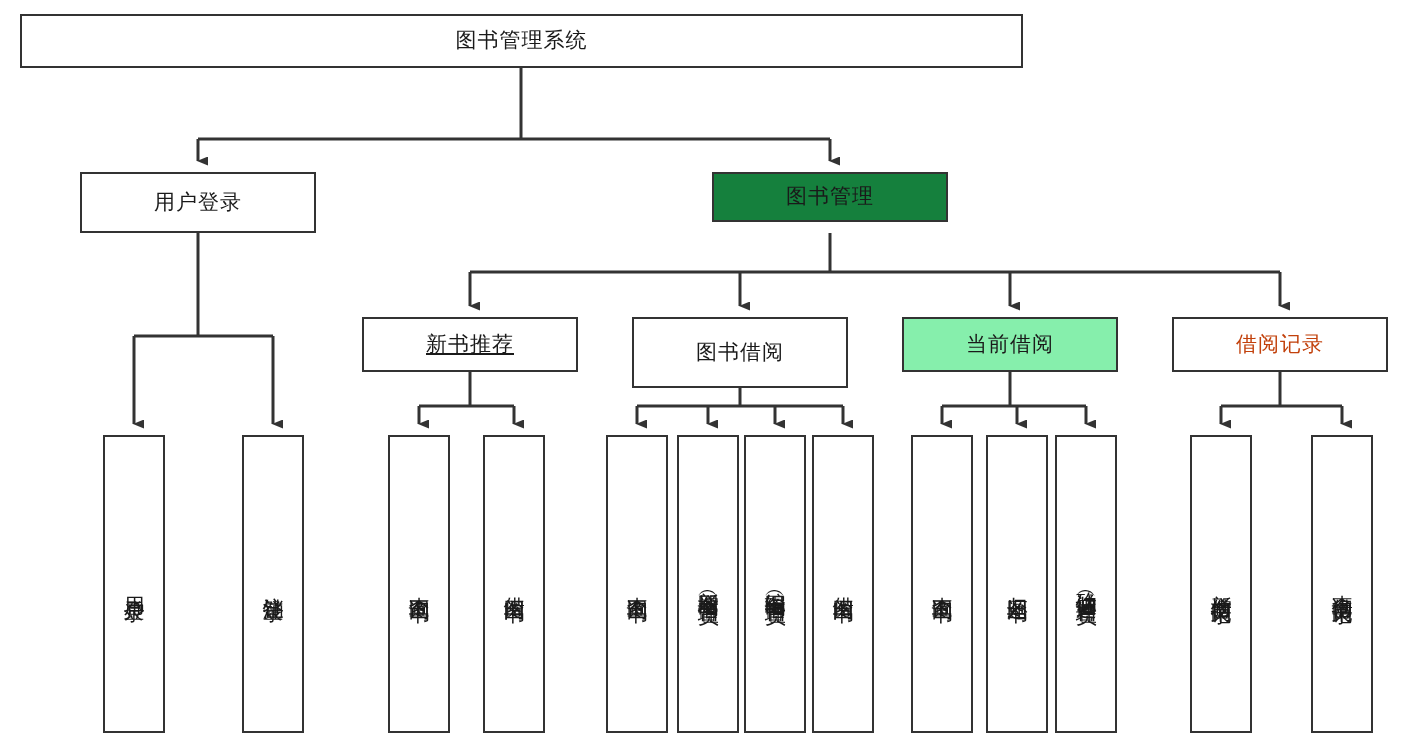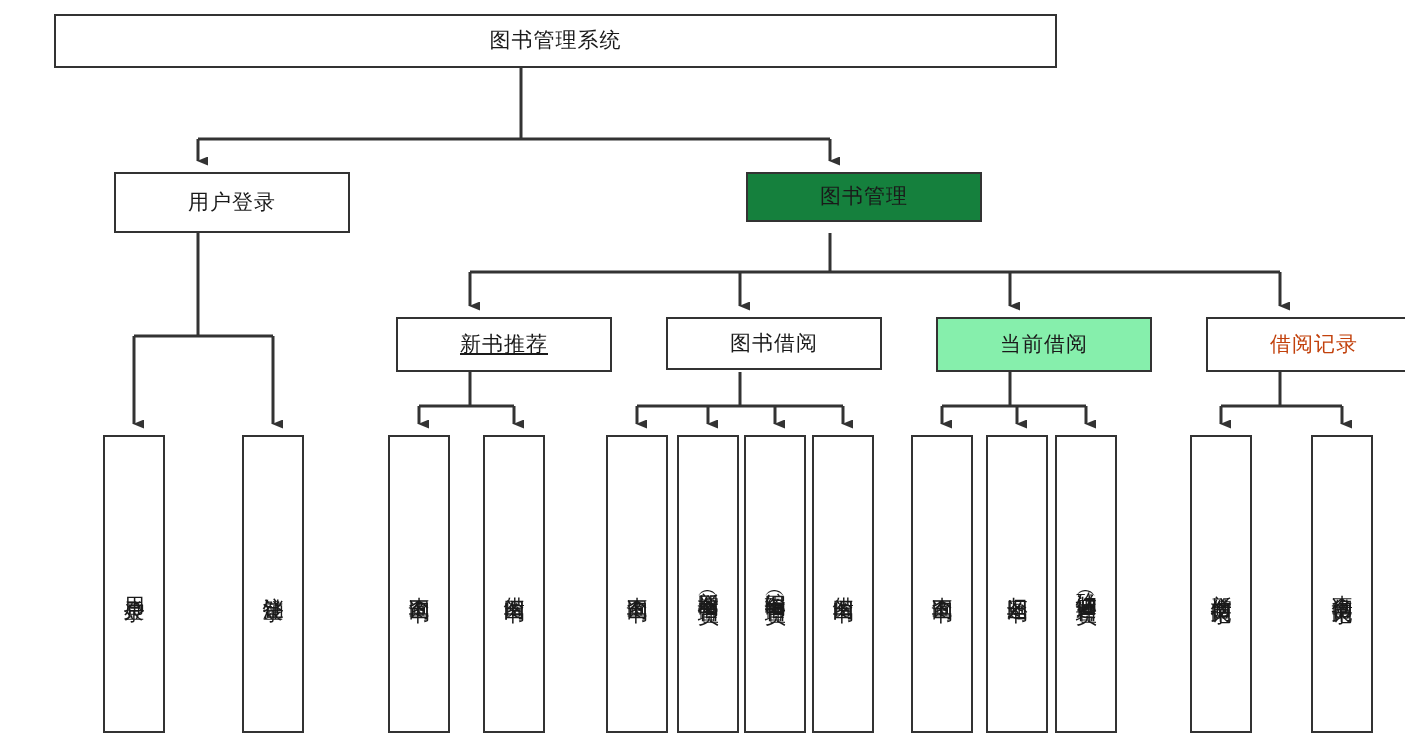--- a/index.html
+++ b/index.html
@@ -33,21 +33,20 @@
     border: 2px solid #333333;
     display: flex;
     align-items: center;
     justify-content: center;
     color: #1a1a1a;
   }
   .node.horiz {
     font-size: 21px;
     letter-spacing: 1px;
     line-height: 1.2;
-    margin-left: 34px;
   }
   .node.vert {
     writing-mode: vertical-rl;
     text-orientation: upright;
     font-size: 21px;
     line-height: 1.45;
     letter-spacing: 2px;
     padding: 4px 0;
   }
   .node.vert .vlabel {
@@ -119,21 +118,21 @@
       </div>
       <div class="node horiz" style="left: 80px; top: 172px; width: 236px; height: 61px; border-color: rgb(51, 51, 51); background: rgb(255, 255, 255); color: rgb(26, 26, 26);">
         <span class="hlabel">用户登录</span>
       </div>
       <div class="node horiz" style="left: 712px; top: 172px; width: 236px; height: 50px; border-color: rgb(51, 51, 51); background: #15803d; color: rgb(26, 26, 26);">
         <span class="hlabel">图书管理</span>
       </div>
       <div class="node horiz" style="left: 362px; top: 317px; width: 216px; height: 55px; border-color: rgb(51, 51, 51); background: rgb(255, 255, 255); color: rgb(26, 26, 26); text-decoration: underline;">
         <span class="hlabel">新书推荐</span>
       </div>
-      <div class="node horiz" style="left: 632px; top: 317px; width: 216px; height: 53px; border-color: rgb(51, 51, 51); background: rgb(255, 255, 255); color: rgb(26, 26, 26);">
+      <div class="node horiz" style="left: 632px; top: 317px; width: 216px; height: 71px; border-color: rgb(51, 51, 51); background: rgb(255, 255, 255); color: rgb(26, 26, 26);">
         <span class="hlabel">图书借阅</span>
       </div>
       <div class="node horiz" style="left: 902px; top: 317px; width: 216px; height: 55px; border-color: rgb(51, 51, 51); background: #86efac; color: rgb(26, 26, 26);">
         <span class="hlabel">当前借阅</span>
       </div>
       <div class="node horiz" style="left: 1172px; top: 317px; width: 216px; height: 55px; border-color: rgb(51, 51, 51); background: rgb(255, 255, 255); color: #c2410c;">
         <span class="hlabel">借阅记录</span>
       </div>
       <div class="node vert" style="left: 103px; top: 435px; width: 62px; height: 298px; border-color: rgb(51, 51, 51); background: rgb(255, 255, 255); color: rgb(26, 26, 26);">
         <span class="vlabel">用户登录</span>

